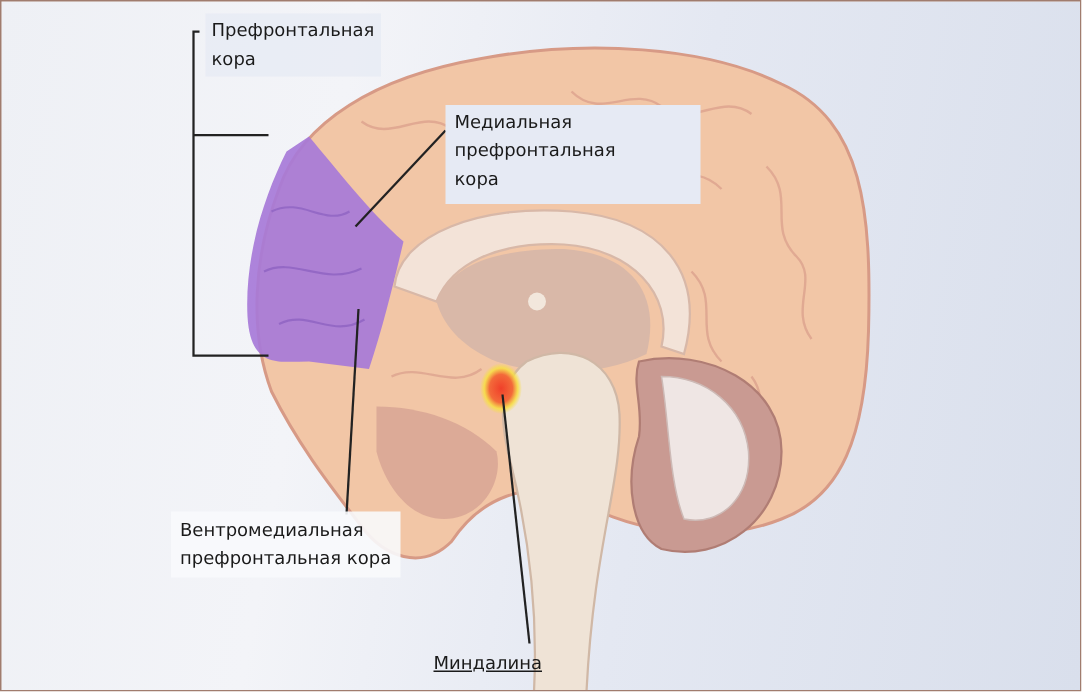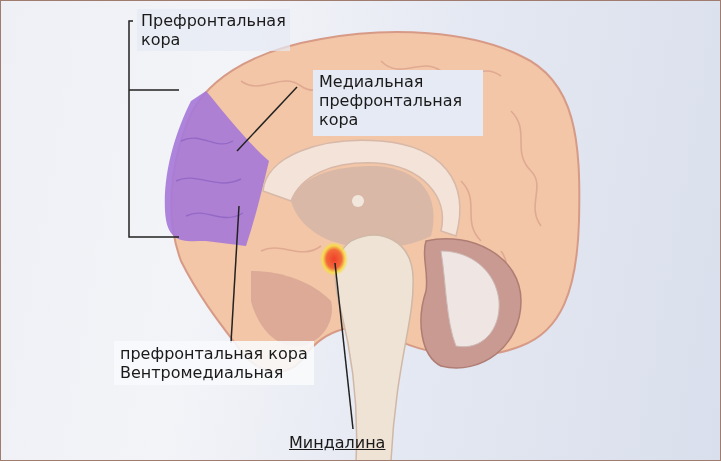--- a/index.html
+++ b/index.html
@@ -1,22 +1,22 @@
 <!DOCTYPE html>
 <html><head>
 <meta charset="utf-8">
 <style>
   html,body{margin:0;padding:0;}
   body{width:721px;height:461px;overflow:hidden;font-family:"DejaVu Sans","Liberation Sans",sans-serif;}
   .frame{position:relative;width:719px;height:459px;border:1px solid #a07c6e;
     background:linear-gradient(100deg,#eef0f5 0%,#f3f4f8 30%,#e4e8f2 60%,#d9dfec 100%);overflow:hidden;}
   svg.art{position:absolute;left:0;top:0;}
-  .label{position:absolute;font-size:16px;line-height:19px;color:#1a1a1a;padding:2px 4px;}
+  .label{position:absolute;font-size:12px;line-height:19px;color:#1a1a1a;padding:2px 4px;}
   .lbl-pfc{left:136px;top:8px;background:rgba(230,234,243,0.7);}
-  .lbl-mpfc{left:312px;top:69px;width:158px;height:62px;background:#e6eaf4;padding:2px 6px;}
+  .lbl-mpfc{left:296px;top:69px;width:158px;height:62px;background:#e6eaf4;padding:2px 6px;}
   .lbl-vmpfc{left:113px;top:340px;background:rgba(248,249,252,0.9);padding:3px 6px;}
   .lbl-amyg{left:284px;top:430px;text-decoration:underline;}
   .label span{display:block;}
 </style>
 </head>
 <body>
 
 <div class="frame">
   <svg class="art" width="721" height="461" viewBox="0 0 721 461">
     <defs>
@@ -73,19 +73,19 @@
   <div class="label lbl-pfc">
     <span>Префронтальная</span>
     <span>кора</span>
   </div>
   <div class="label lbl-mpfc">
     <span>Медиальная</span>
     <span>префронтальная</span>
     <span>кора</span>
   </div>
   <div class="label lbl-vmpfc">
+    <span>Вентромедиальная</span>
     <span>префронтальная кора</span>
-    <span>Вентромедиальная</span>
   </div>
   <div class="label lbl-amyg">
     <span>Миндалина</span>
   </div>
 </div>
 
 </body></html>

